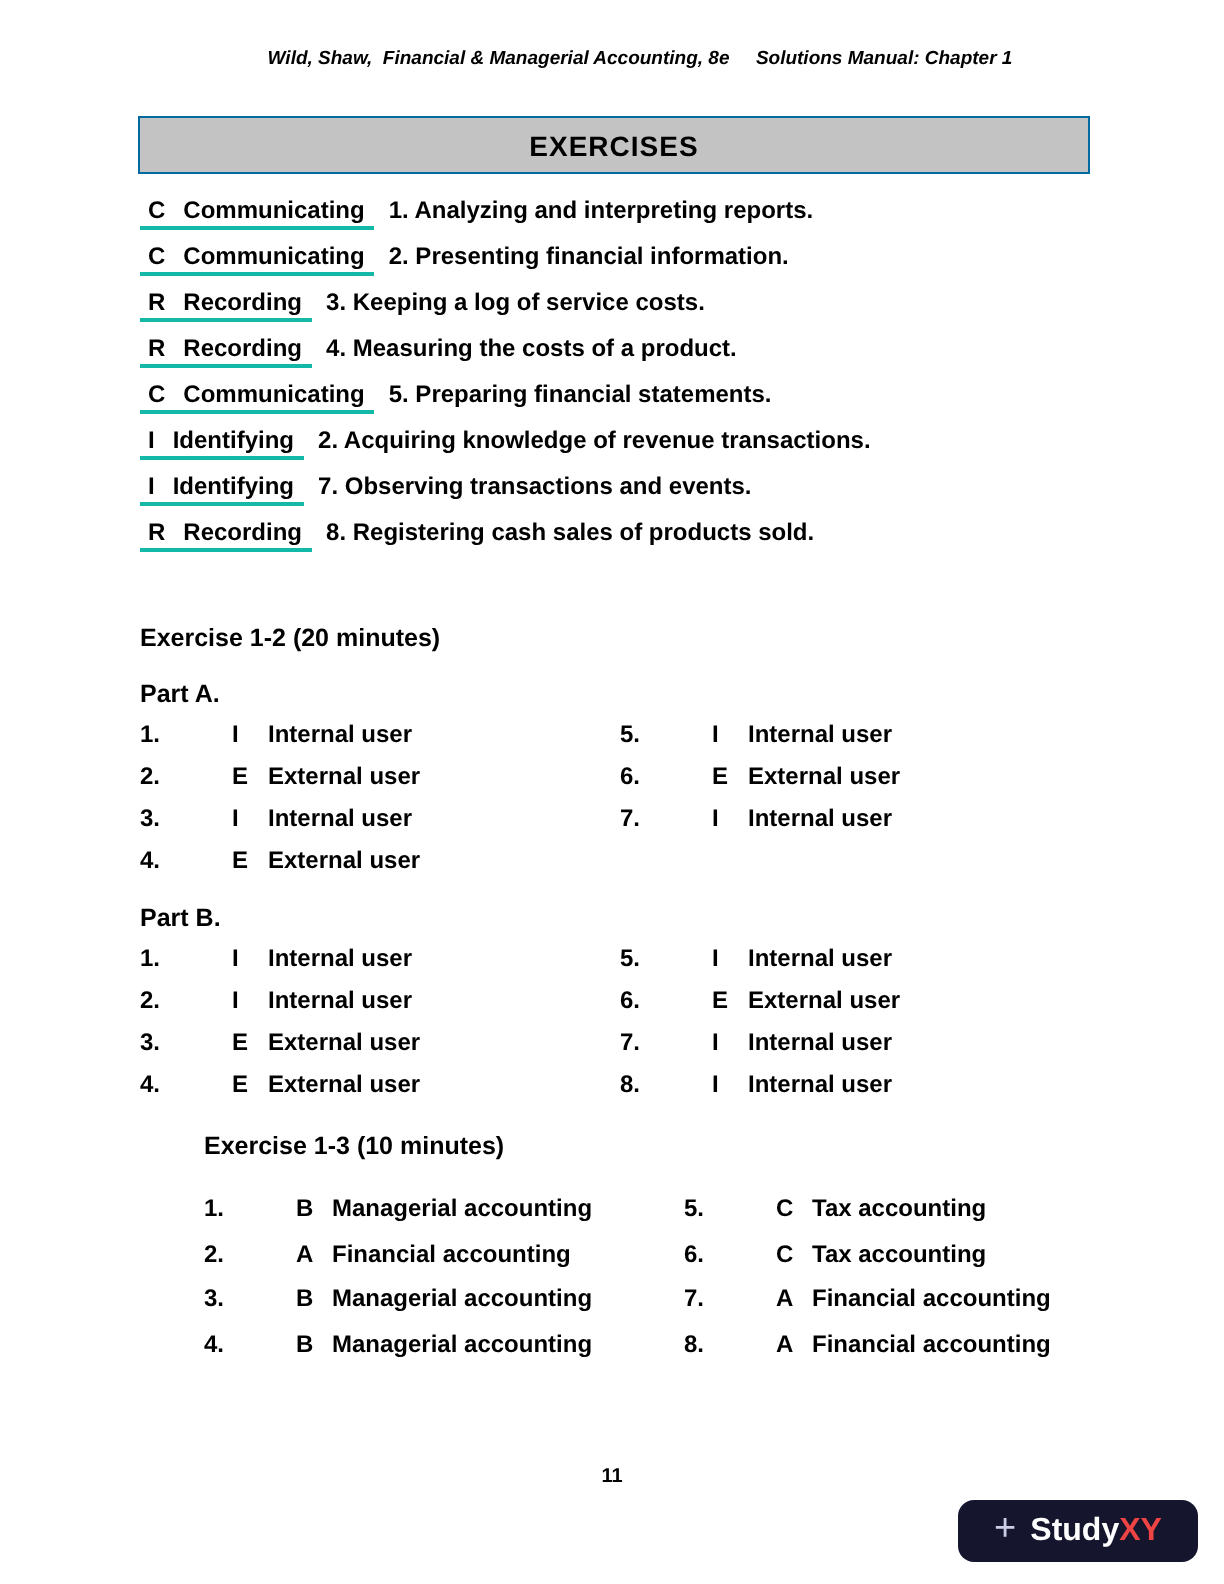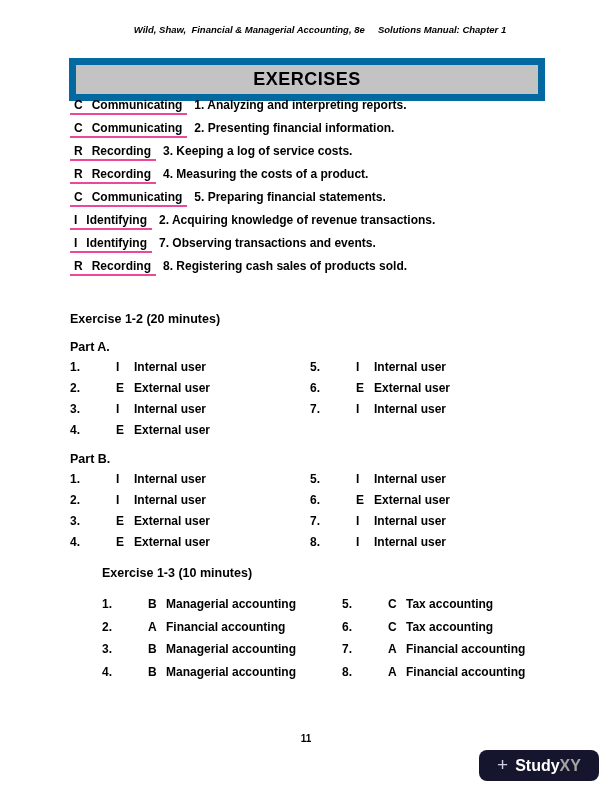--- a/index.html
+++ b/index.html
@@ -18,44 +18,44 @@
     position: absolute; top: 24px; left: 0; right: 0;
     text-align: center;
     font-size: 9.5px;
     font-style: italic;
     font-weight: bold;
     white-space: pre;
     padding-left: 28px;
   }
 
   .banner {
-    position: absolute; top: 58px; left: 69px; right: 67px; height: 43px;
+    position: absolute; top: 58px; left: 69px; right: 67px; height: 29px;
     background: #c3c3c3;
-    border: 7px solid #0369a1;
+    border: 1px solid #0369a1;
     display: flex; align-items: center; justify-content: center;
-    font-size: 18px;
+    font-size: 14px;
     letter-spacing: 0.5px;
   }
 
   .section { position: absolute; left: 70px; right: 40px; }
   .sec-ex11 { top: 99px; }
   .sec-ex12 { top: 312px; }
   .sec-ex13 { top: 566px; margin-left: 32px; }
 
   .ex-title { font-size: 12.5px; margin: 0 0 14px 0; }
 
   
   .ans-row {
     display: flex; align-items: baseline;
     font-size: 12px; line-height: 13px;
     margin-bottom: 7px;
     white-space: nowrap;
   }
   .ans {
-    border-bottom: 2px solid #ec4899;
+    border-bottom: 2px solid #14b8a6;
     padding: 0 5px 1px 4px;
     white-space: pre;
   }
   .ans .code { display: inline-block; margin-right: 9px; }
   .item { margin-left: 7px; }
 
   
   .part-label { font-size: 12.5px; margin: 0 0 7px 0; }
   .partB-label { margin-top: 15px; }
   .tc-row {
@@ -86,21 +86,21 @@
   }
   .logo-plus {
     color: #c9cde6;
     font-size: 19px;
     font-weight: normal;
     line-height: 19px;
     margin-top: -2px;
   }
   .logo-text { font-size: 16px; }
   .logo-text .study { color: #ffffff; }
-  .logo-text .xy { color: #a3a3a3; }
+  .logo-text .xy { color: #ef4444; }
 </style>
 </head>
 <body>
 
 <div class="doc-header">Wild, Shaw,  Financial &amp; Managerial Accounting, 8e     Solutions Manual: Chapter 1</div>
 
 <div class="banner">EXERCISES</div>
 
 <div class="section sec-ex11">
 

